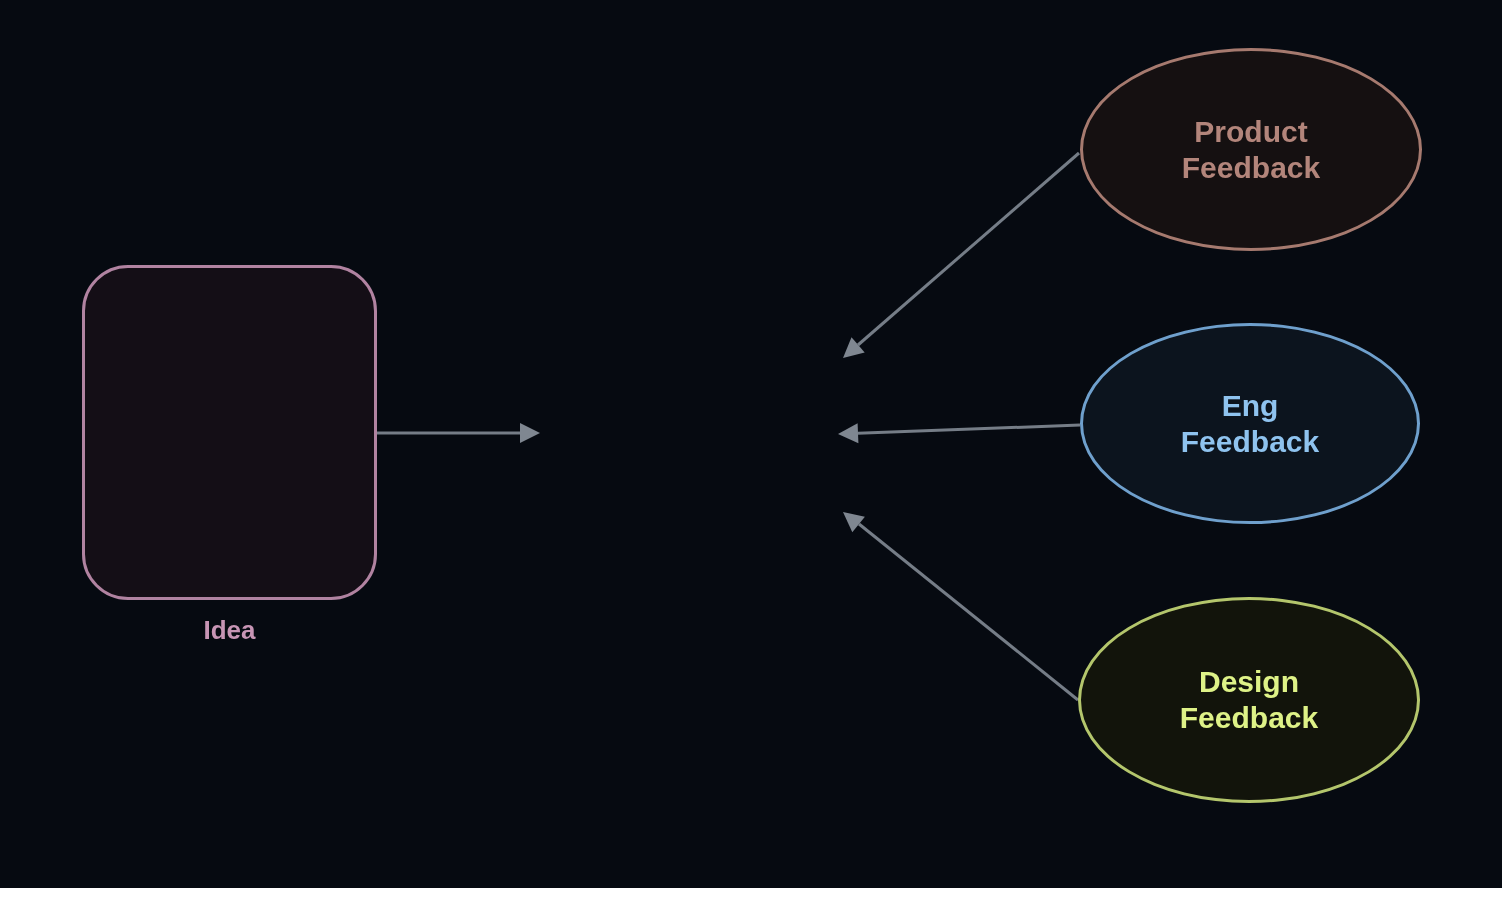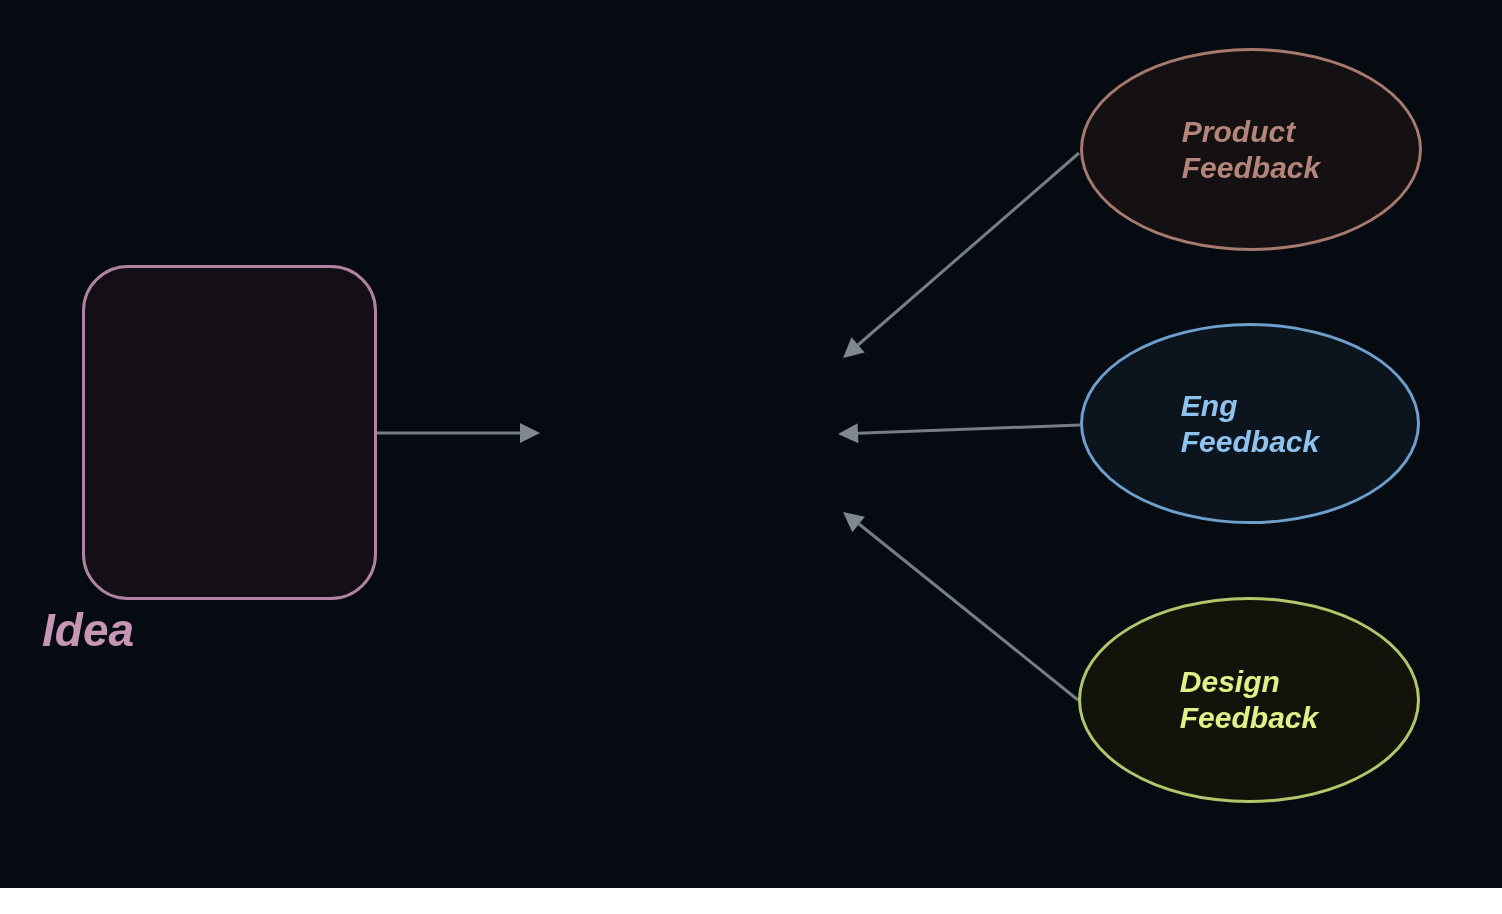--- a/index.html
+++ b/index.html
@@ -45,30 +45,30 @@
   }
   .node.rect .shape {
     border-radius: 46px;
   }
   .node.ellipse .shape {
     border-radius: 50%;
   }
   .node .node-label {
     color: var(--text, #ccc);
     font-weight: bold;
+    text-align: center;
     white-space: pre-line;
-    font-style: italic;
   }
   .node.rect .node-label {
     position: absolute;
     top: 100%;
     left: -40px;
     right: -40px;
     margin-top: 11px;
-    font-size: 46px;
+    font-size: 26px;
     line-height: 38px;
   }
   .node.ellipse .node-label {
     position: absolute;
     inset: 0;
     display: flex;
     align-items: center;
     justify-content: center;
     font-size: 30px;
     line-height: 36px;

